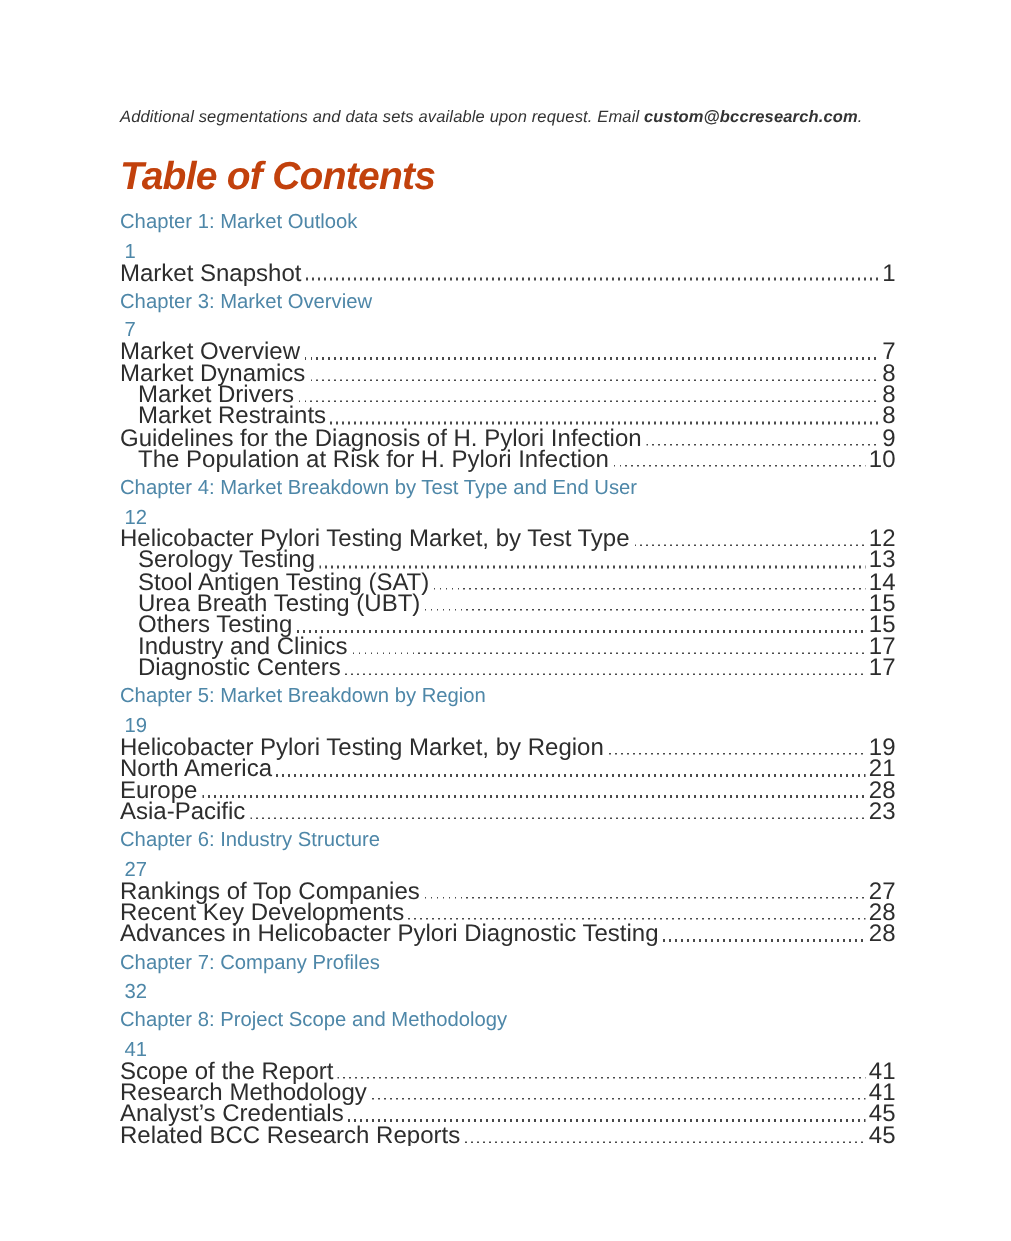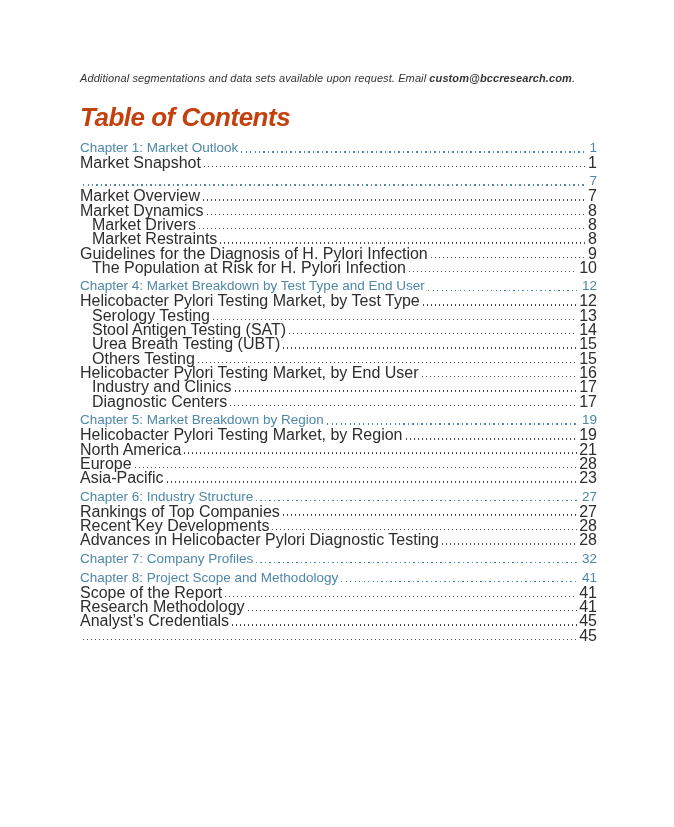--- a/index.html
+++ b/index.html
@@ -45,20 +45,21 @@
     color: #2d2d2d;
     cursor: pointer;
   }
   .toc-row .label { white-space: nowrap; }
   .toc-row.lvl2 { padding-left: 12px; }
   .toc-row.chapter {
     font-size: 13.5px;
     line-height: 16px;
     margin-top: 3px;
     color: var(--heading, #4e87a8);
+    flex-direction: column;
   }
   .leader {
     flex: 1;
     height: 1.4px;
     align-self: flex-end;
     margin: 0 2px 3px 3px;
     background-image: repeating-linear-gradient(to right, #4a4a4a 0 1.3px, transparent 1.3px 4px);
   }
   .chapter .leader {
     background-image: repeating-linear-gradient(to right, var(--heading, #4e87a8) 0 1.4px, transparent 1.4px 4.5px);
@@ -82,20 +83,21 @@
           <span class="label">Chapter 1: Market Outlook</span>
           <span class="leader"></span>
           <span class="pagenum">1</span>
         </div>
         <div class="toc-row lvl1">
           <span class="label">Market Snapshot</span>
           <span class="leader"></span>
           <span class="pagenum">1</span>
         </div>
         <div class="toc-row chapter">
+          <span class="label">Chapter 3: Market Overview</span>
           <span class="leader"></span>
           <span class="pagenum">7</span>
         </div>
         <div class="toc-row lvl1">
           <span class="label">Market Overview</span>
           <span class="leader"></span>
           <span class="pagenum">7</span>
         </div>
         <div class="toc-row lvl1">
           <span class="label">Market Dynamics</span>
@@ -145,25 +147,20 @@
         <div class="toc-row lvl2">
           <span class="label">Urea Breath Testing (UBT)</span>
           <span class="leader"></span>
           <span class="pagenum">15</span>
         </div>
         <div class="toc-row lvl2">
           <span class="label">Others Testing</span>
           <span class="leader"></span>
           <span class="pagenum">15</span>
         </div>
-        <div class="toc-row lvl1">
-          <span class="label">Helicobacter Pylori Testing Market, by End User</span>
-          <span class="leader"></span>
-          <span class="pagenum">16</span>
-        </div>
         <div class="toc-row lvl2">
           <span class="label">Industry and Clinics</span>
           <span class="leader"></span>
           <span class="pagenum">17</span>
         </div>
         <div class="toc-row lvl2">
           <span class="label">Diagnostic Centers</span>
           <span class="leader"></span>
           <span class="pagenum">17</span>
         </div>
@@ -231,19 +228,20 @@
           <span class="label">Research Methodology</span>
           <span class="leader"></span>
           <span class="pagenum">41</span>
         </div>
         <div class="toc-row lvl1">
           <span class="label">Analyst’s Credentials</span>
           <span class="leader"></span>
           <span class="pagenum">45</span>
         </div>
         <div class="toc-row lvl1">
+          <span class="label">Related BCC Research Reports</span>
           <span class="leader"></span>
           <span class="pagenum">45</span>
         </div>
       </div>
 
   </div>
 </div>
 
 </body></html>

